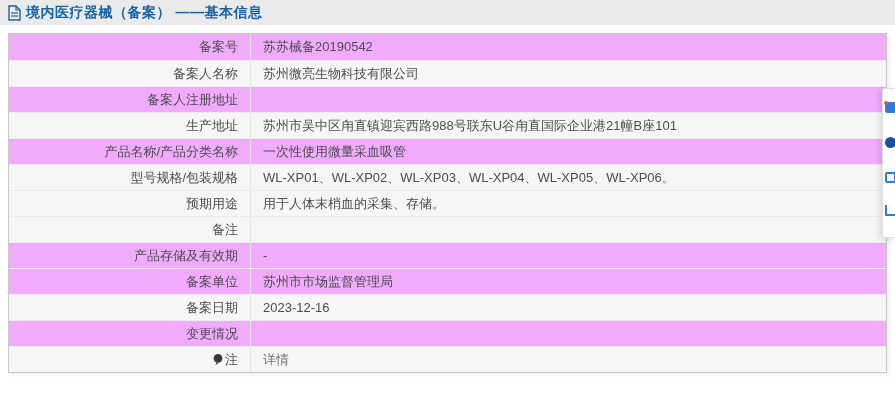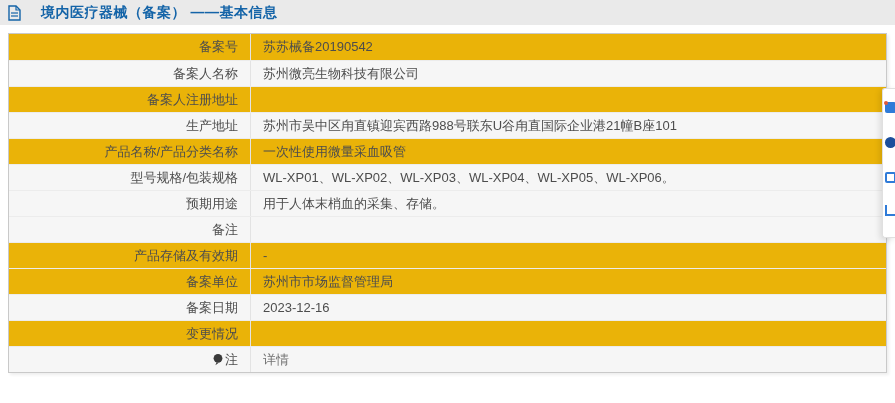--- a/index.html
+++ b/index.html
@@ -16,38 +16,38 @@
     background: #eaeaea;
     display: flex;
     align-items: center;
     padding-left: 8px;
   }
   .doc-icon { width: 13px; height: 16px; display: inline-block; flex: none; }
   .page-title {
     color: #1464a8;
     font-size: 14px;
     font-weight: bold;
-    margin-left: 20px;
+    margin-left: 5px;
     letter-spacing: 0.5px;
     white-space: nowrap;
   }
   .info-table {
     position: absolute;
     left: 8px; top: 33px;
     width: 879px;
     border: 1px solid #c9c9c9;
     background: #fff;
     box-shadow: 2px 2px 3px rgba(0,0,0,0.07);
   }
   .row {
     display: flex;
     height: 26px;
     line-height: 25px;
     font-size: 13px;
-    background: #eab308;
+    background: #f0abfc;
     border-top: 1px solid #ececec;
   }
   .row:first-child { border-top: none; }
   .row.alt { background: #f6f6f6; }
   .cell-label {
     width: 242px;
     flex: none;
     text-align: right;
     padding-right: 12px;
     color: #4d4d4d;

